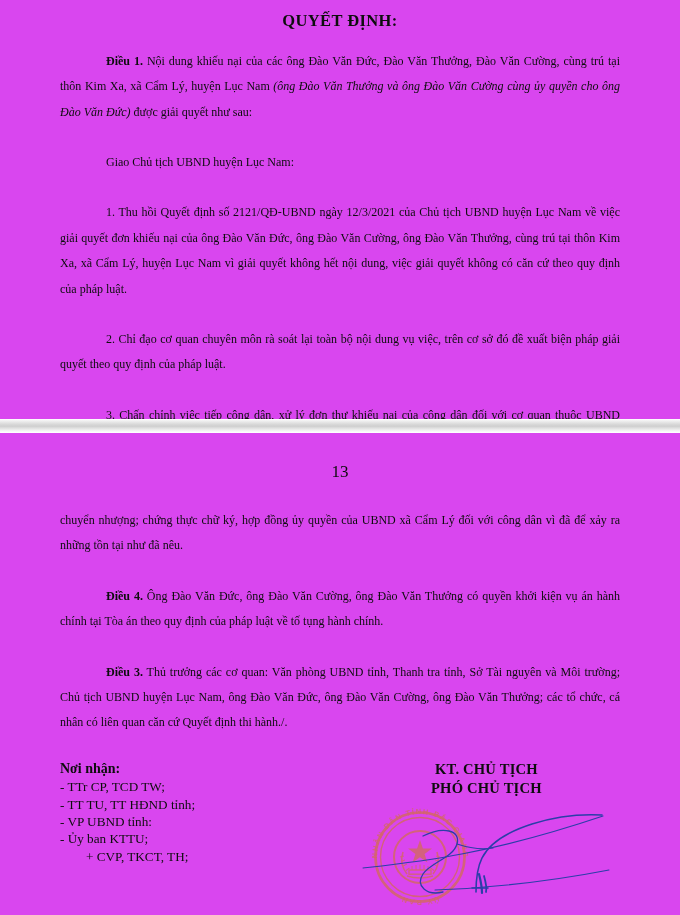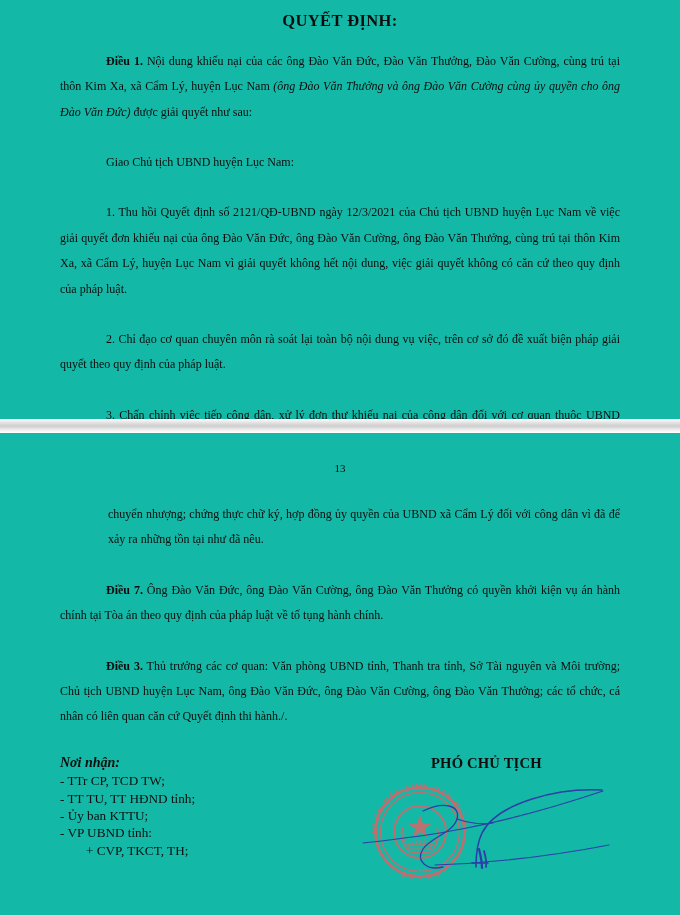--- a/index.html
+++ b/index.html
@@ -13,21 +13,21 @@
     position: relative;
     font-family: "Liberation Serif", "DejaVu Serif", serif;
     color: #0d0d0d;
     overflow: hidden;
   }
 
   .page {
     position: absolute;
     left: 0;
     width: 680px;
-    background: #14b8a6;
+    background: #d946ef;
     box-sizing: border-box;
   }
 
   
   .page-one {
     top: 0;
     height: 419px;
     padding: 0 60px;
   }
   .page-two {
@@ -71,48 +71,46 @@
     text-indent: 46px;
   }
   p.body-par.first-gap { margin-top: 18px; }
   p.body-par.gap { margin-top: 25px; }
 
   .art-label { font-weight: bold; }
   .ital { font-style: italic; }
 
   .page-number {
     text-align: center;
-    font-size: 11px;
+    font-size: 17px;
     margin: 0;
     padding-top: 30px;
     line-height: 1;
   }
 
   .page-two .flow-start {
     margin-top: 28px;
     text-indent: 0;
-    margin-left: 48px;
   }
 
   
   .footer {
     display: flex;
     justify-content: space-between;
     align-items: flex-start;
     margin-top: 24px;
   }
 
   .recipients {
     width: 300px;
     font-size: 13.2px;
     line-height: 17.4px;
   }
   .recipients-title {
     font-weight: bold;
-    font-style: italic;
     font-size: 14px;
     margin-bottom: 1px;
   }
   .recipients-line { white-space: pre; }
   .recipients-line.sub { padding-left: 26px; }
 
   .signature {
     width: 262px;
     text-align: center;
     position: relative;
@@ -157,40 +155,41 @@
 
 <div class="page-separator"></div>
 
 <div class="page page-two">
 
   <p class="page-number">13</p>
 
   <p class="body-par flow-start">chuyển nhượng; chứng thực chữ ký, hợp đồng ủy quyền của UBND xã Cẩm Lý đối với công dân vì đã để xảy ra những tồn tại như đã nêu.</p>
 
   <p class="body-par gap">
-    <span class="art-label">Điều 7.</span><span> Ông Đào Văn Đức, ông Đào Văn Cường, ông Đào Văn Thưởng có quyền khởi kiện vụ án hành chính tại Tòa án theo quy định của pháp luật về tố tụng hành chính.</span>
+    <span class="art-label">Điều 4.</span><span> Ông Đào Văn Đức, ông Đào Văn Cường, ông Đào Văn Thưởng có quyền khởi kiện vụ án hành chính tại Tòa án theo quy định của pháp luật về tố tụng hành chính.</span>
   </p>
 
   <p class="body-par gap">
     <span class="art-label">Điều 3.</span><span> Thủ trưởng các cơ quan: Văn phòng UBND tỉnh, Thanh tra tỉnh, Sở Tài nguyên và Môi trường; Chủ tịch UBND huyện Lục Nam, ông Đào Văn Đức, ông Đào Văn Cường, ông Đào Văn Thưởng; các tổ chức, cá nhân có liên quan căn cứ Quyết định thi hành./.</span>
   </p>
 
   <div class="footer">
 
     <div class="recipients">
       <div class="recipients-title">Nơi nhận:</div>
       <div class="recipients-line">- TTr CP, TCD TW;</div>
       <div class="recipients-line">- TT TU, TT HĐND tỉnh;</div>
+      <div class="recipients-line">- VP UBND tỉnh:</div>
       <div class="recipients-line">- Ủy ban KTTU;</div>
-      <div class="recipients-line">- VP UBND tỉnh:</div>
       <div class="recipients-line sub">+ CVP, TKCT, TH;</div>
 
     </div>
 
     <div class="signature">
+      <div class="sig-role">KT. CHỦ TỊCH</div>
       <div class="sig-role">PHÓ CHỦ TỊCH</div>
 
       <div class="sig-stage">
 
         <svg width="262" height="108" viewBox="0 0 262 108">
           <defs>
             <path id="sealArcOuter" d="M 20 57 A 43 43 0 1 1 106 57"></path>
             <path id="sealArcInner" d="M 106 57 A 43 43 0 1 1 20 57"></path>
           </defs>
           <g opacity="0.88" stroke="#d4666a" fill="none">

